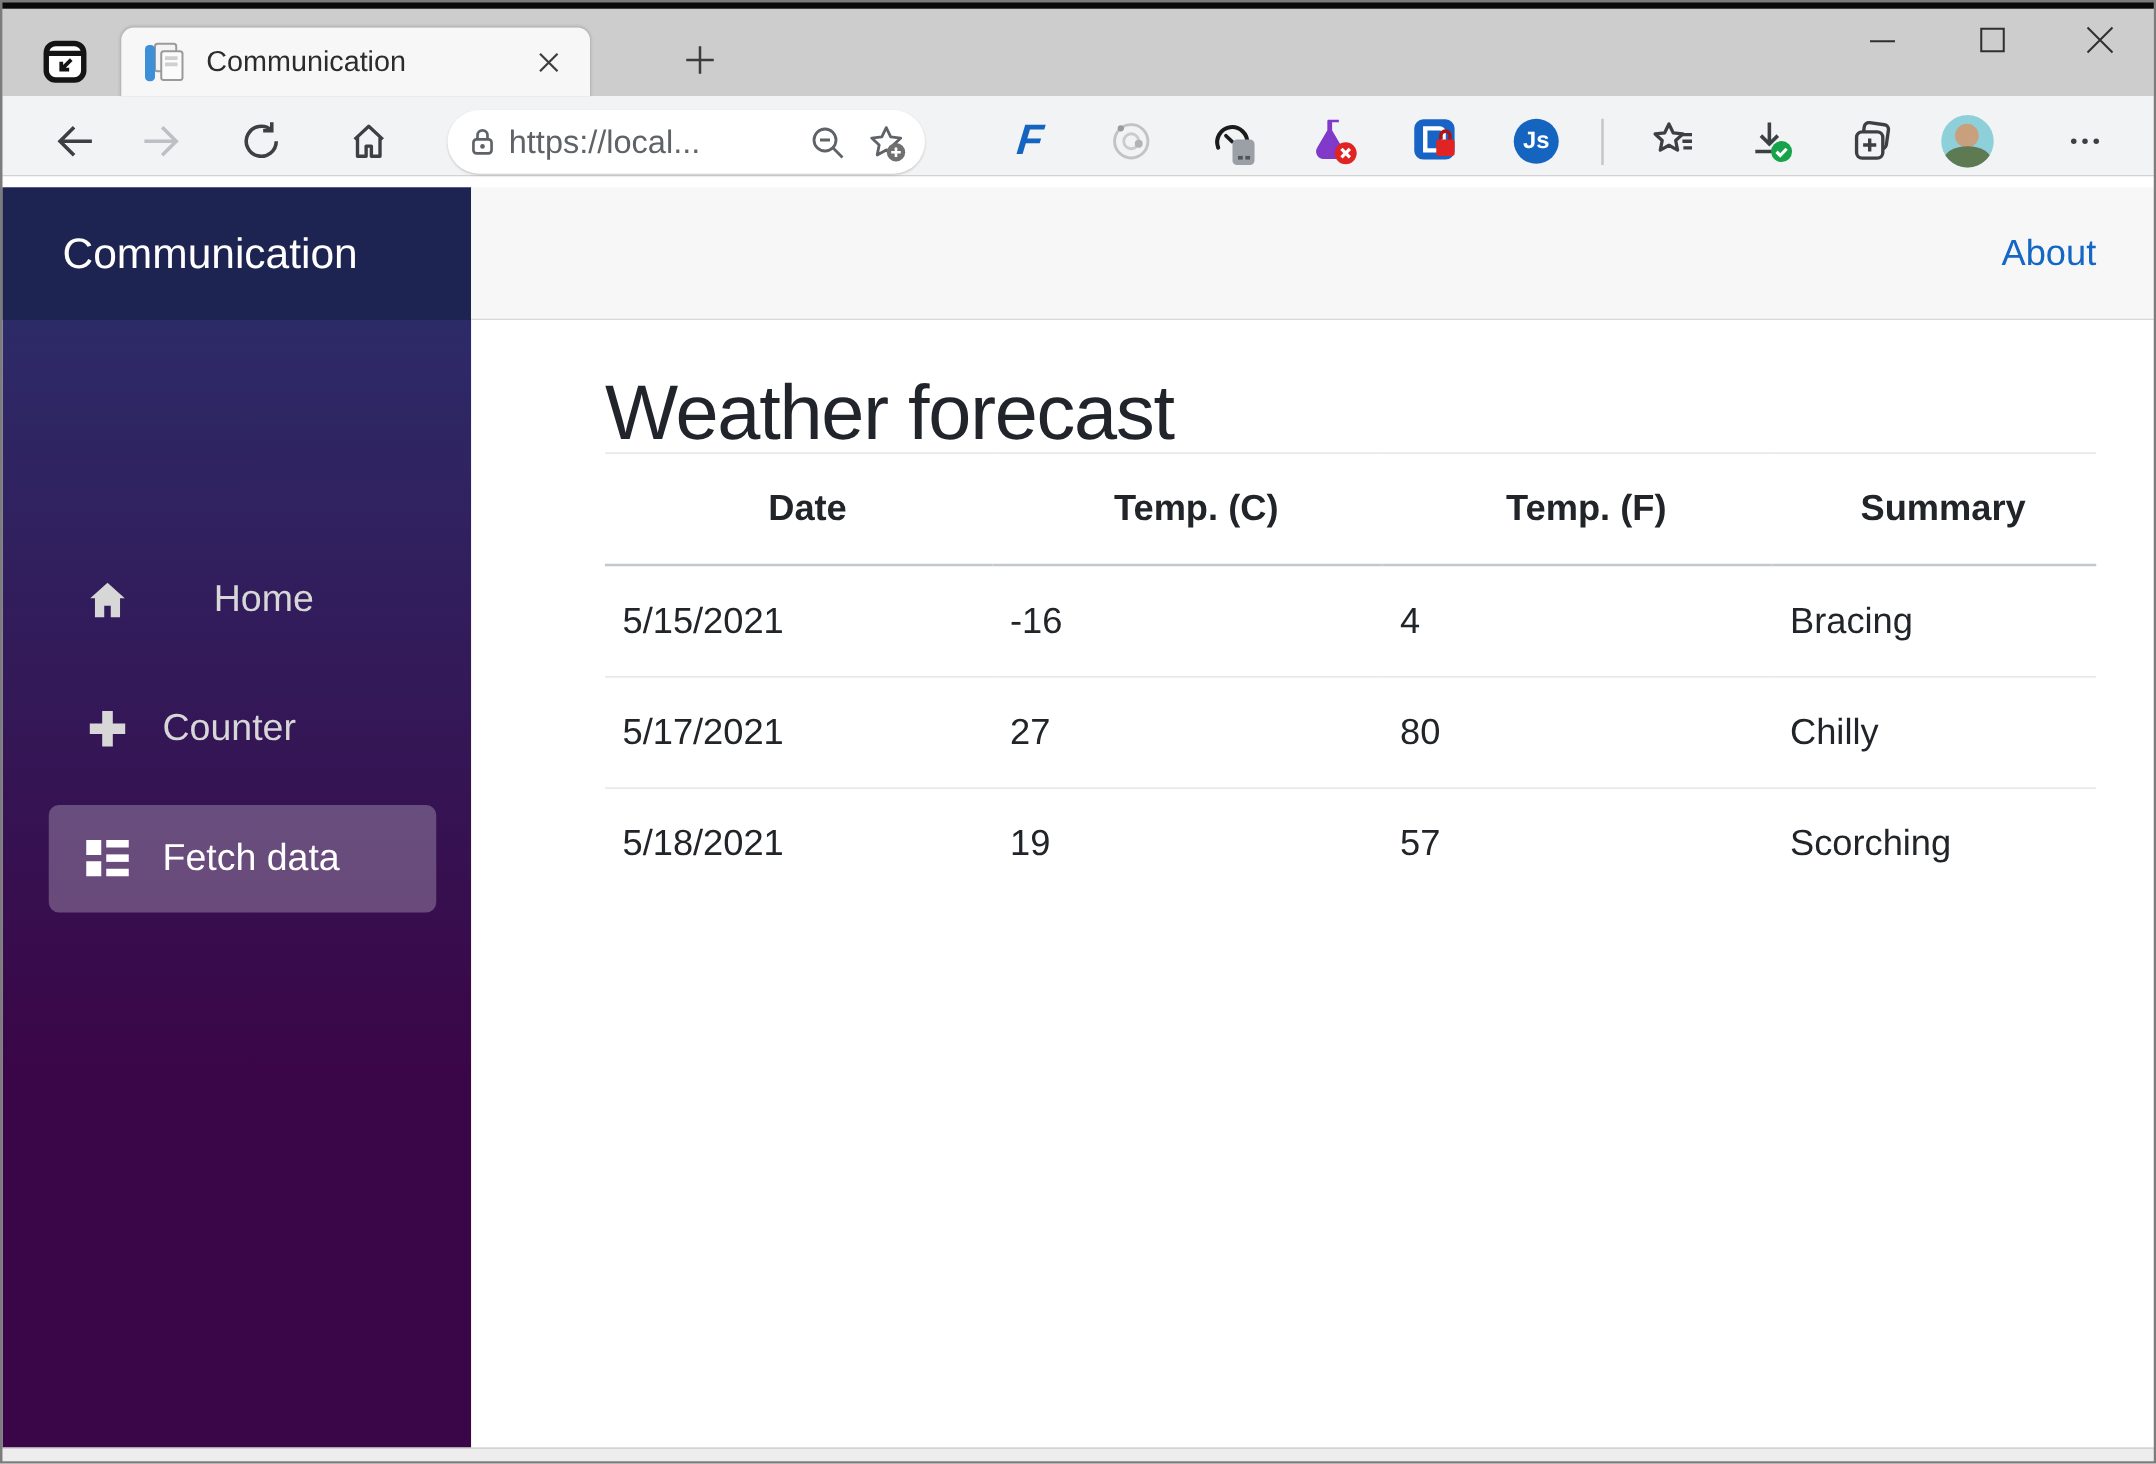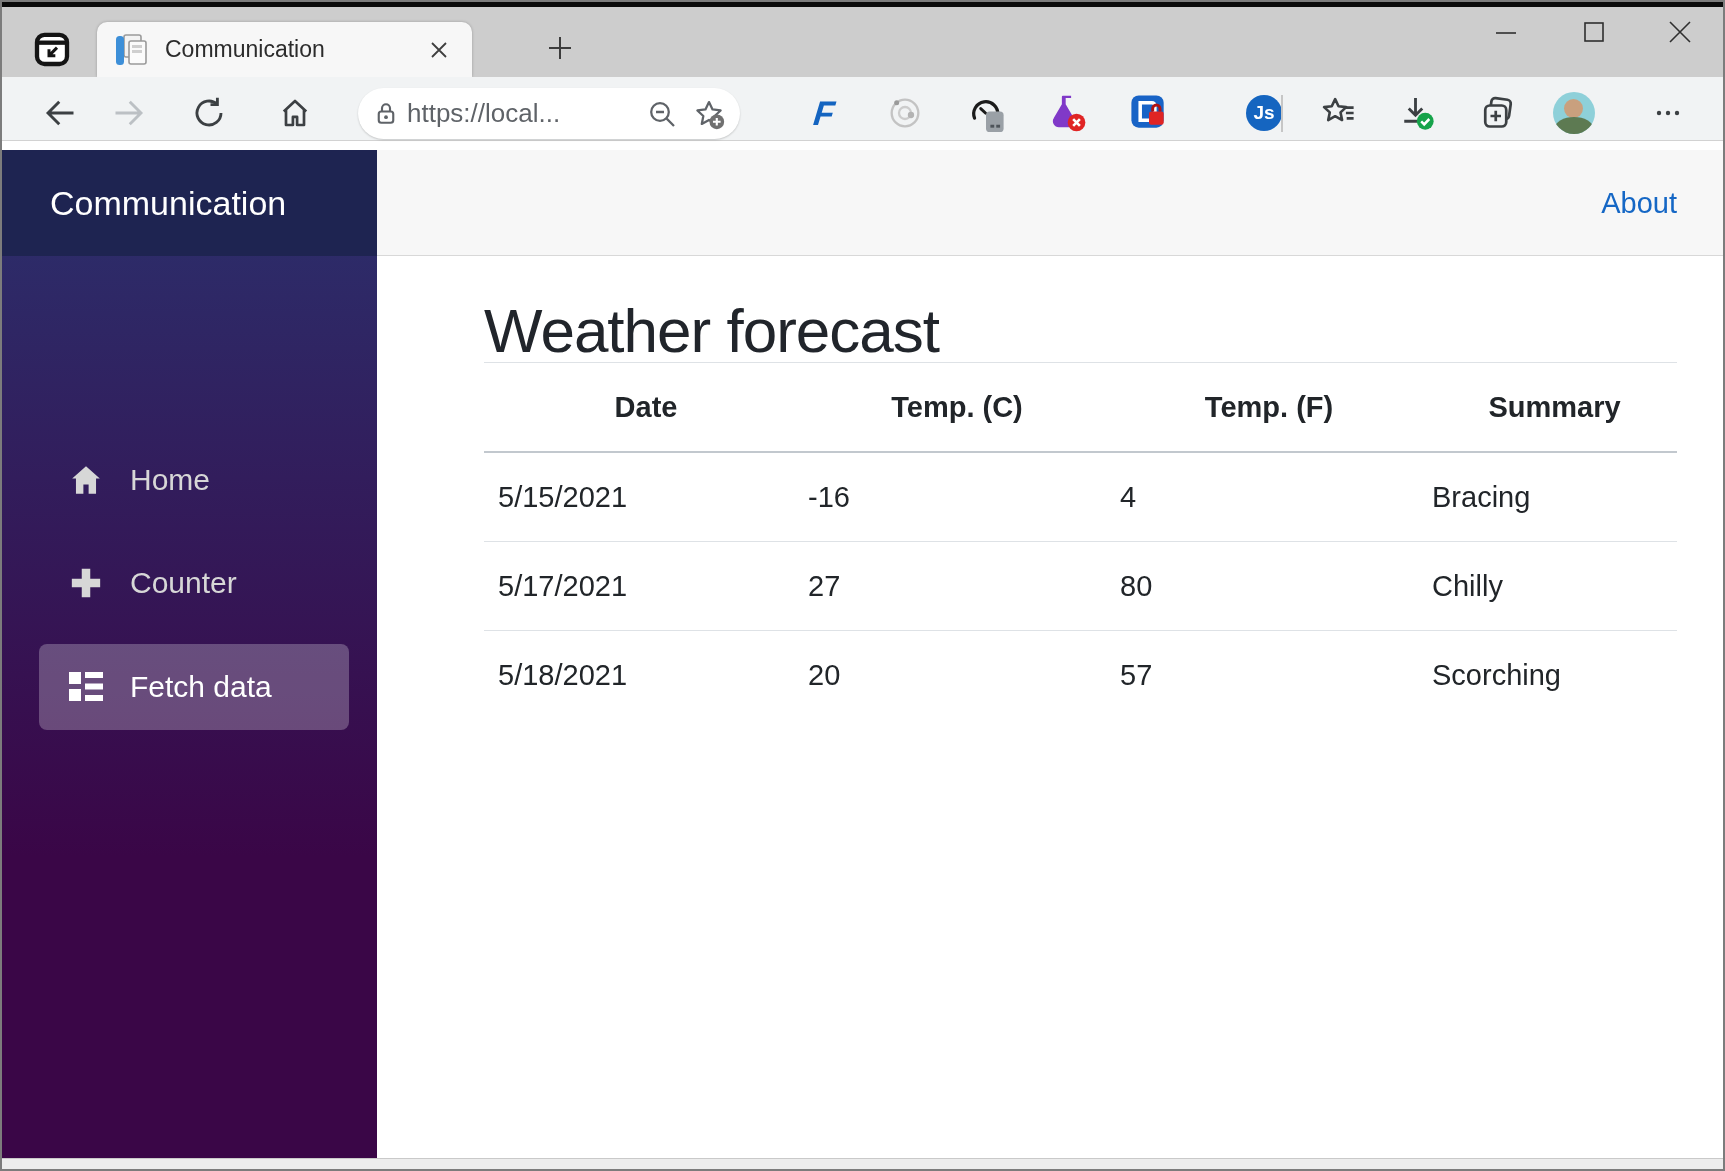--- a/index.html
+++ b/index.html
@@ -181,21 +181,21 @@
     </svg>
   </div>
   <div class="icon-center" style="left:1147px;top:36px;">
     <svg width="44" height="44" viewBox="0 0 30 30">
       <rect x="3" y="3" width="22" height="22" rx="5" fill="#1863c6"></rect>
       <path d="M9 8h8a2 2 0 0 1 2 2v8a2 2 0 0 1-2 2H9z" fill="none" stroke="#ffffff" stroke-width="2.4"></path>
       <rect x="15" y="14" width="10" height="9" rx="1.5" fill="#e02424"></rect>
       <path d="M17.5 14v-2a2.5 2.5 0 0 1 5 0v2" stroke="#b01313" stroke-width="2" fill="none"></path>
     </svg>
   </div>
-  <div class="icon-center" style="left:1262px;top:36px;">
+  <div class="icon-center" style="left:1227px;top:36px;">
     <div class="js-badge">Js</div>
   </div>
 
   <div class="ext-sep"></div>
 
   <div class="icon-center" style="left:1337px;top:36px;">
     <svg width="40" height="40" viewBox="0 0 26 26">
       <path d="M10.5 4l2.2 4.6 5 .6-3.7 3.4 1 5-4.5-2.5L6 17.6l1-5-3.7-3.4 5-.6z" stroke="#3c4043" stroke-width="1.7" fill="none" stroke-linejoin="round"></path>
       <path d="M16.5 9.5h6M17.5 13h5M18 16.5h4.5" stroke="#3c4043" stroke-width="1.7"></path>
     </svg>
@@ -229,21 +229,21 @@
   </div>
 </div>
 
 <div class="app">
 
   <div class="sidebar">
     <div class="brand-band">
       <div class="brand-text">Communication</div>
     </div>
 
-    <div class="nav-item" style="top:287px;">
+    <div class="nav-item" style="top:287px;gap:41px;">
       <span class="nav-ico">
         <svg width="36" height="32" viewBox="0 0 24 22">
           <path d="M12 1.5L2.5 10h2.6v10.5h5.1v-6.4h3.6v6.4h5.1V10h2.6z" fill="#d7d7d7"></path>
         </svg>
       </span>
       <span>Home</span>
     </div>
 
     <div class="nav-item" style="top:390px;">
       <span class="nav-ico">
@@ -299,21 +299,21 @@
               <td>Bracing</td>
             </tr>
             <tr>
               <td>5/17/2021</td>
               <td>27</td>
               <td>80</td>
               <td>Chilly</td>
             </tr>
             <tr>
               <td>5/18/2021</td>
-              <td>20</td>
+              <td>19</td>
               <td>57</td>
               <td>Scorching</td>
             </tr>
           </tbody>
       </table>
     </div>
   </div>
 </div>
 
 <div class="bottom-strip"></div>

